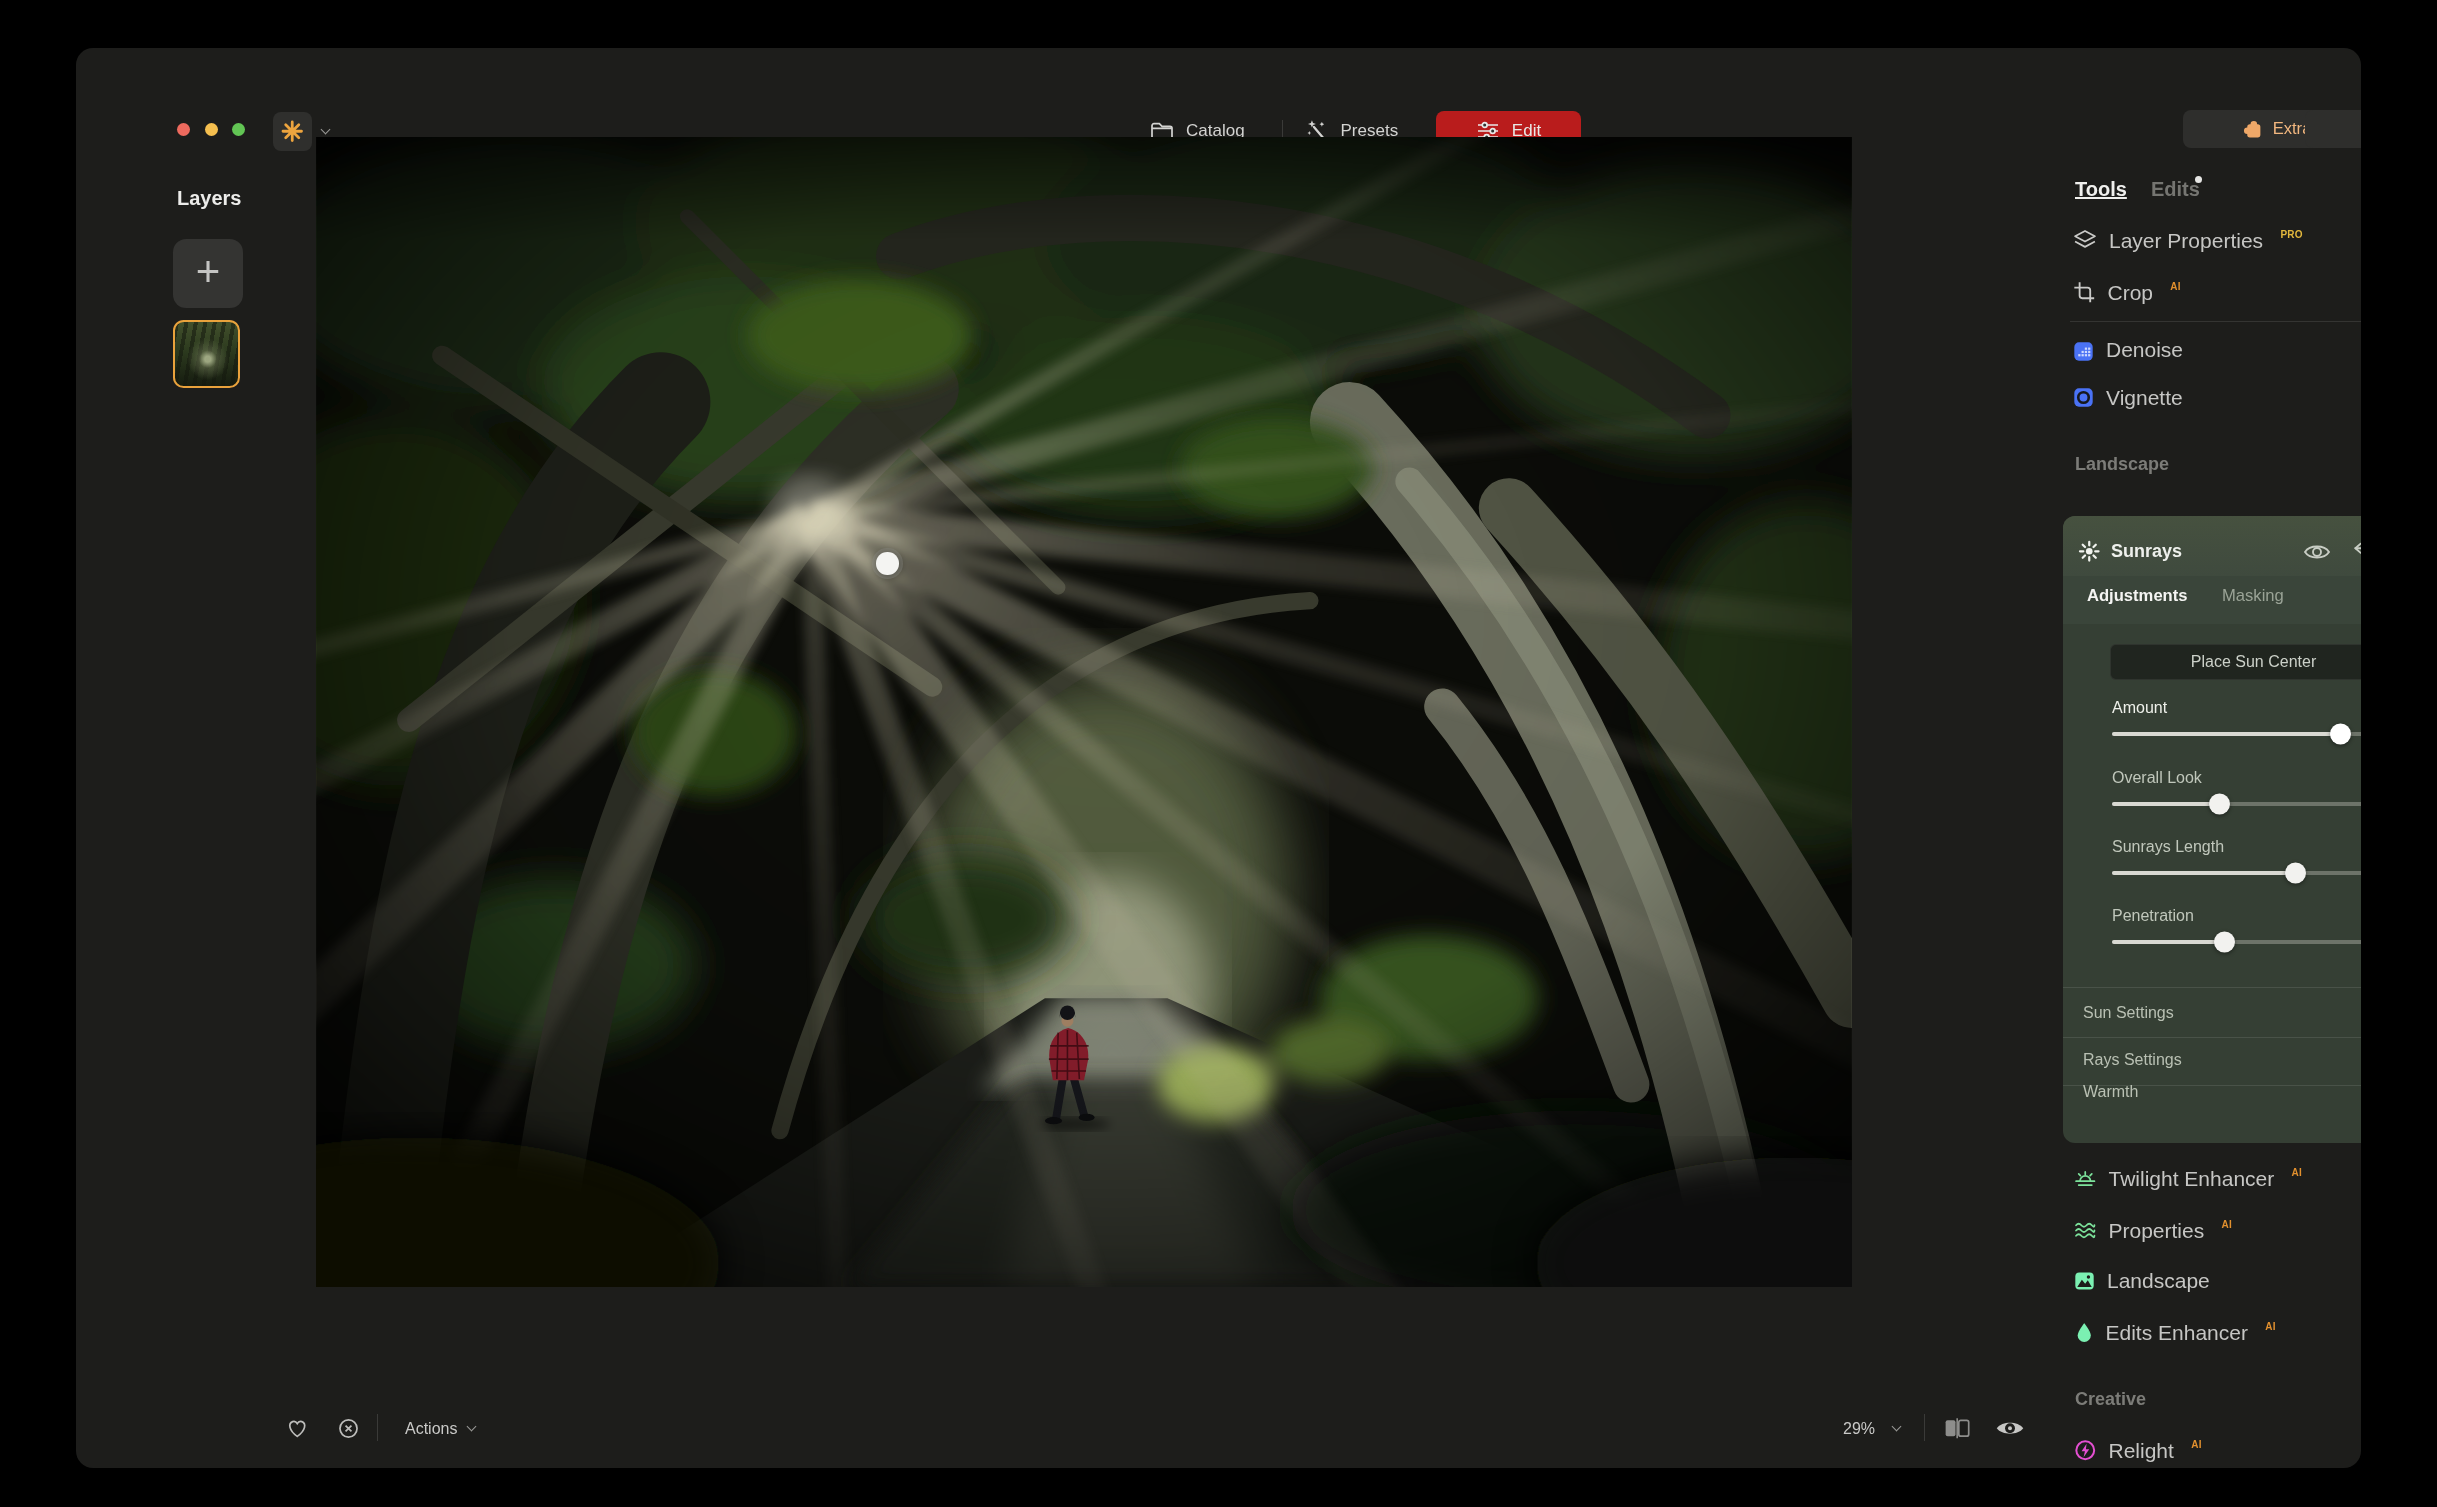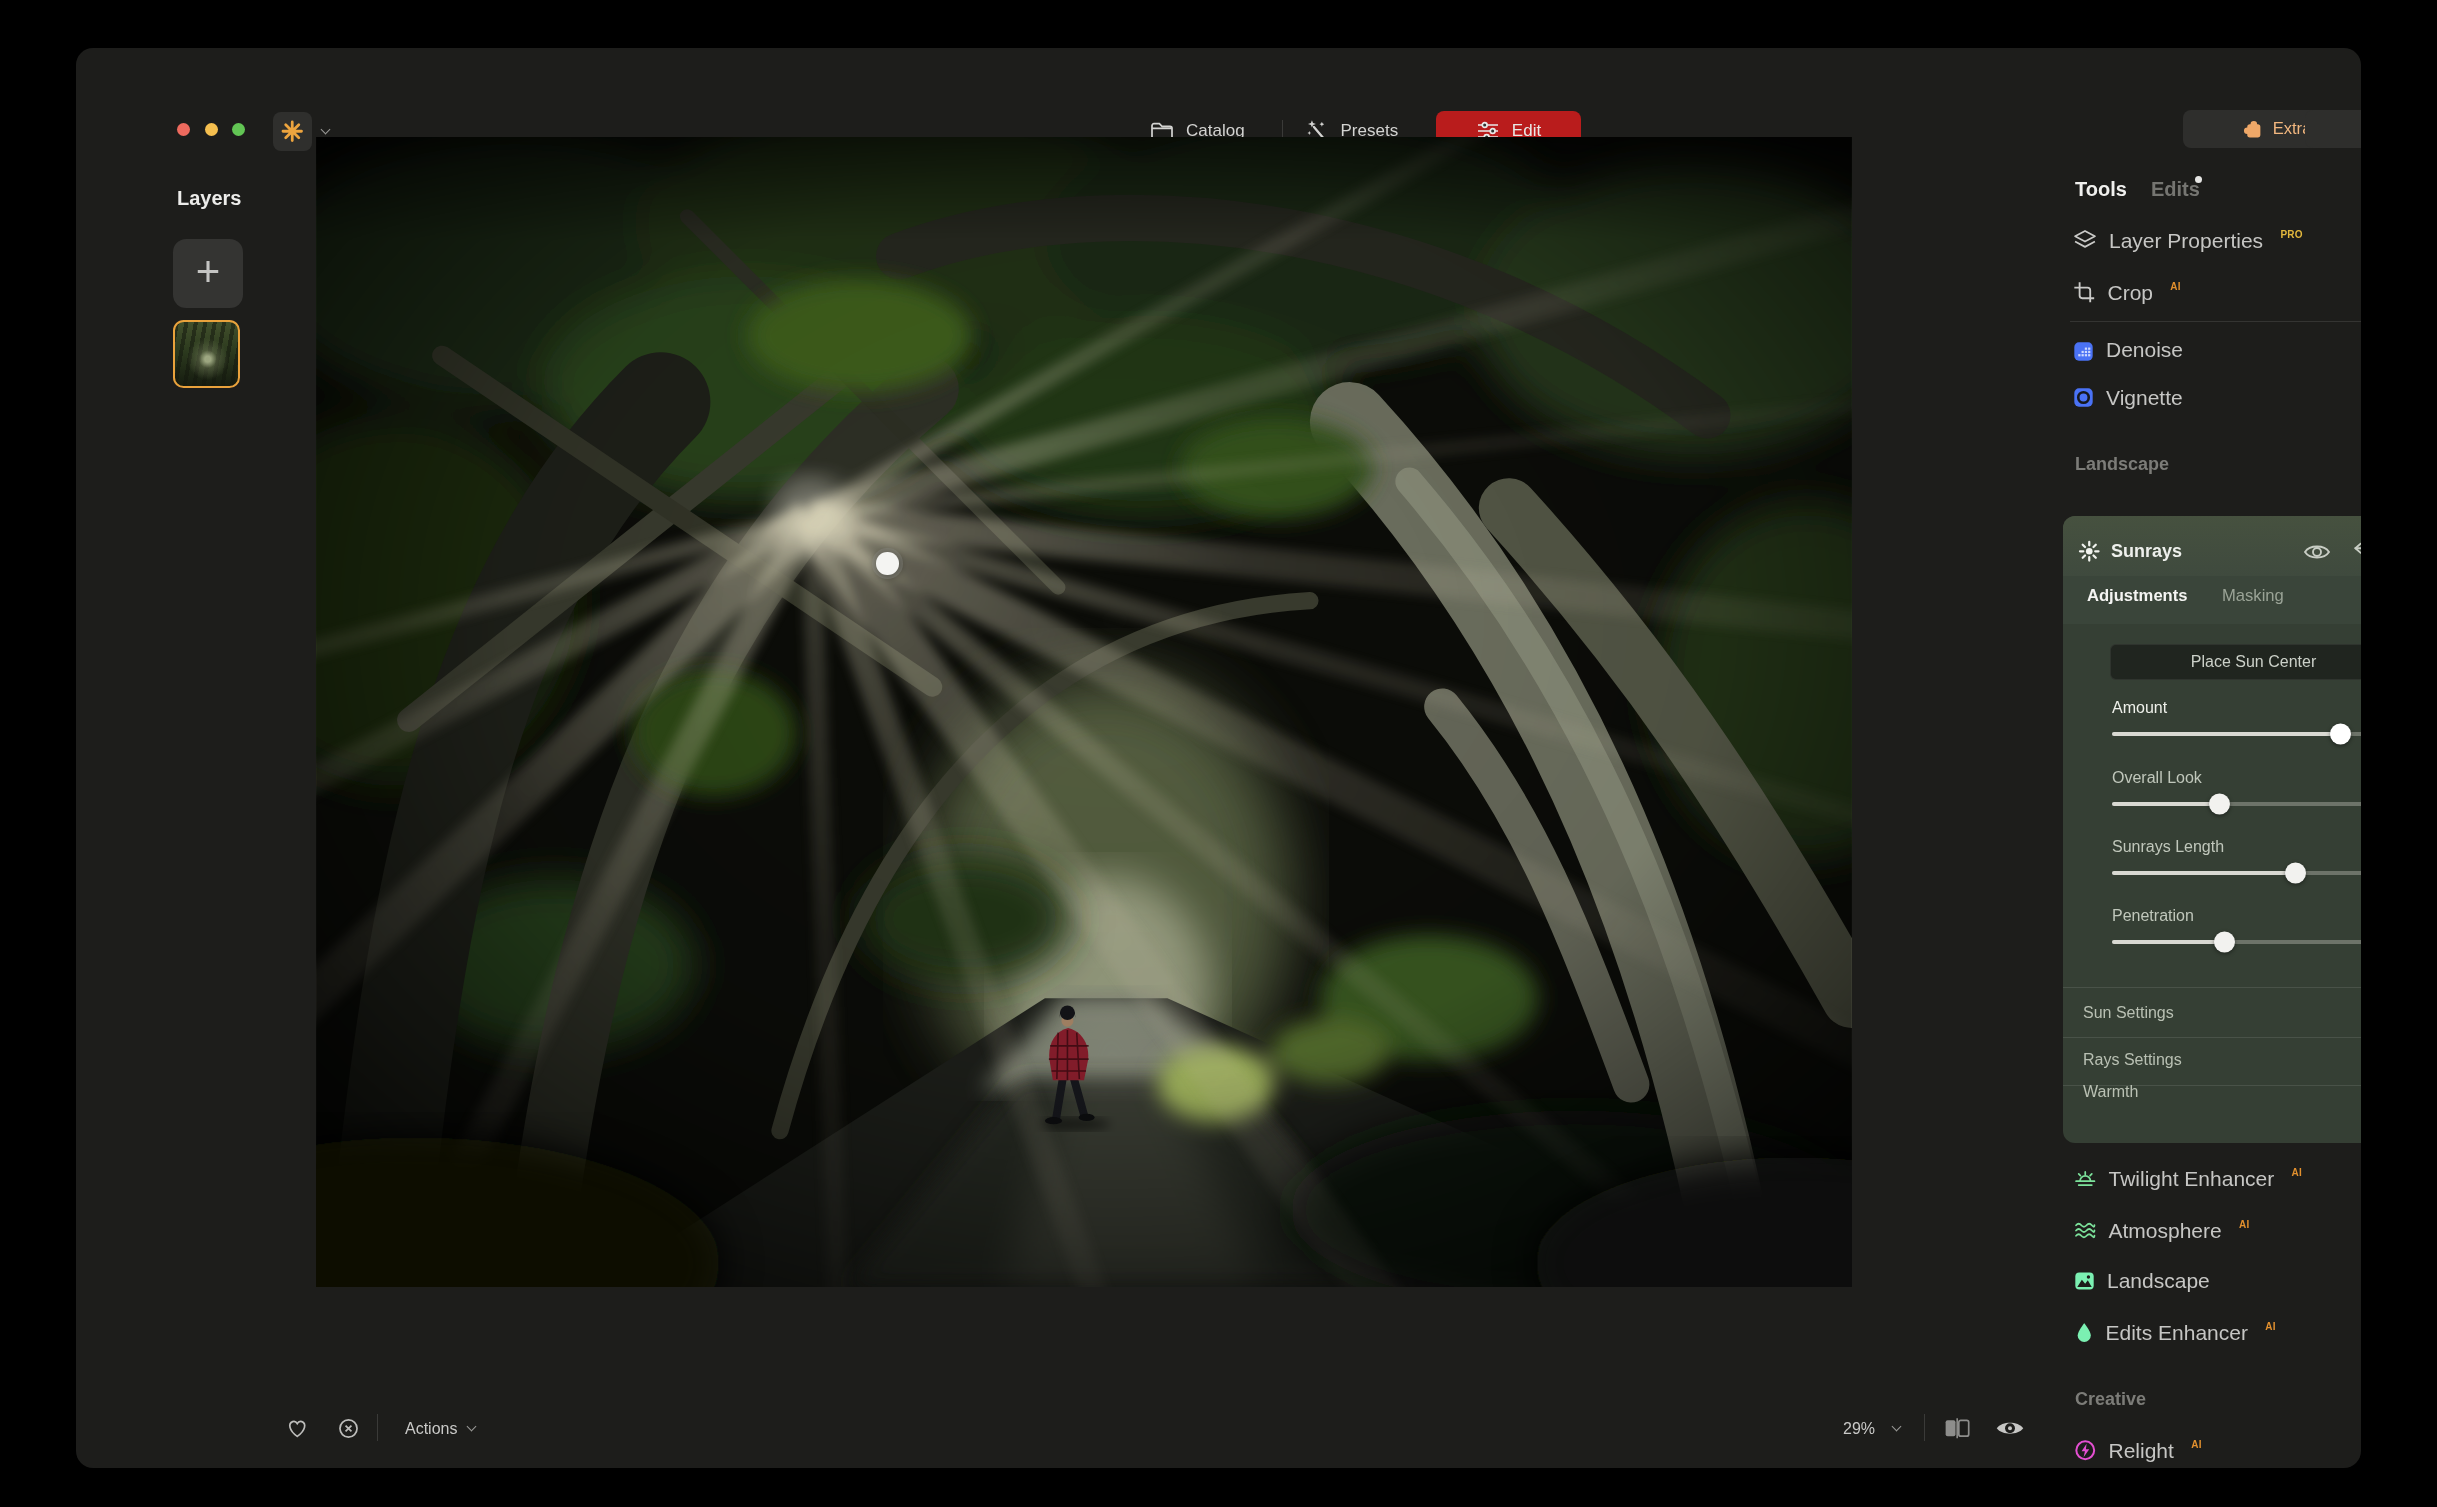--- a/index.html
+++ b/index.html
@@ -258,21 +258,21 @@
     <rect x="4" y="5" width="15" height="24" rx="3" fill="#8e8e8c"></rect>
     <rect x="24" y="5" width="15" height="24" rx="3" fill="none" stroke="#8e8e8c" stroke-width="2.6"></rect>
     <path d="M21.5 2V32" stroke="#8e8e8c" stroke-width="2.4"></path>
   </svg>
   <svg class="abs" width="32" height="22.5" viewBox="0 0 48 34" style="left:1918px;top:1369px;">
     <path d="M4 17 C12 6 36 6 44 17 C36 28 12 28 4 17Z" fill="#c6c6c4"></path>
     <circle cx="24" cy="17" r="7.5" fill="#1d1d1b"></circle>
     <circle cx="24" cy="17" r="3" fill="#c6c6c4"></circle>
   </svg>
 
-  <div class="abs rp-head" style="left:1999px;top:130px;color:#f0f0ee;">Tools</div>
+  <div class="abs rp-head" style="left:1999px;top:130px;color:#f0f0ee;text-decoration:underline;">Tools</div>
   <div class="abs rp-head" style="left:2075px;top:130px;color:#757571;">Edits</div>
   <div class="abs" style="left:2119px;top:128px;width:7.3px;height:7.3px;border-radius:50%;background:#e6e6e4;"></div>
 
   <div class="abs row" style="left:1997px;top:178px;">
     <svg width="24" height="22.5" viewBox="0 0 36 34">
       <path d="M18 3 L33 11 L18 19 L3 11 Z" fill="none" stroke="#c9c9c7" stroke-width="2.6" stroke-linejoin="round"></path>
       <path d="M3 19 L18 27 L33 19" fill="none" stroke="#c9c9c7" stroke-width="2.6" stroke-linejoin="round"></path>
     </svg>
     <span class="tool-lbl lbl">Layer Properties</span>
     <sup class="badge pro">PRO</sup>
@@ -412,21 +412,21 @@
     <sup class="badge ai">AI</sup>
   </div>
   <div class="abs row" style="left:1998px;top:1168px;">
     <svg width="22.5" height="21" viewBox="0 0 34 32">
       <g stroke="#7ce29b" stroke-width="2.8" fill="none" stroke-linecap="round">
         <path d="M3 8 q4 -4.5 8 0 t8 0 t8 0 t4 0"></path>
         <path d="M3 16 q4 -4.5 8 0 t8 0 t8 0 t4 0"></path>
         <path d="M3 24 q4 -4.5 8 0 t8 0 t8 0 t4 0"></path>
       </g>
     </svg>
-    <span class="tool-lbl lbl">Atmosphere</span>
+    <span class="tool-lbl lbl">Properties</span>
     <sup class="badge ai">AI</sup>
   </div>
   <div class="abs row" style="left:1998px;top:1218px;">
     <svg width="21" height="20" viewBox="0 0 32 30">
       <rect x="2" y="2" width="28" height="26" rx="6" fill="#7bf0b2"></rect>
       <path d="M5 24 L12 13 L17 19 L21 14 L27 24 Z" fill="#1d1d1b"></path>
       <circle cx="22" cy="9" r="2.6" fill="#1d1d1b"></circle>
     </svg>
     <span class="tool-lbl lbl">Landscape</span>
   </div>

